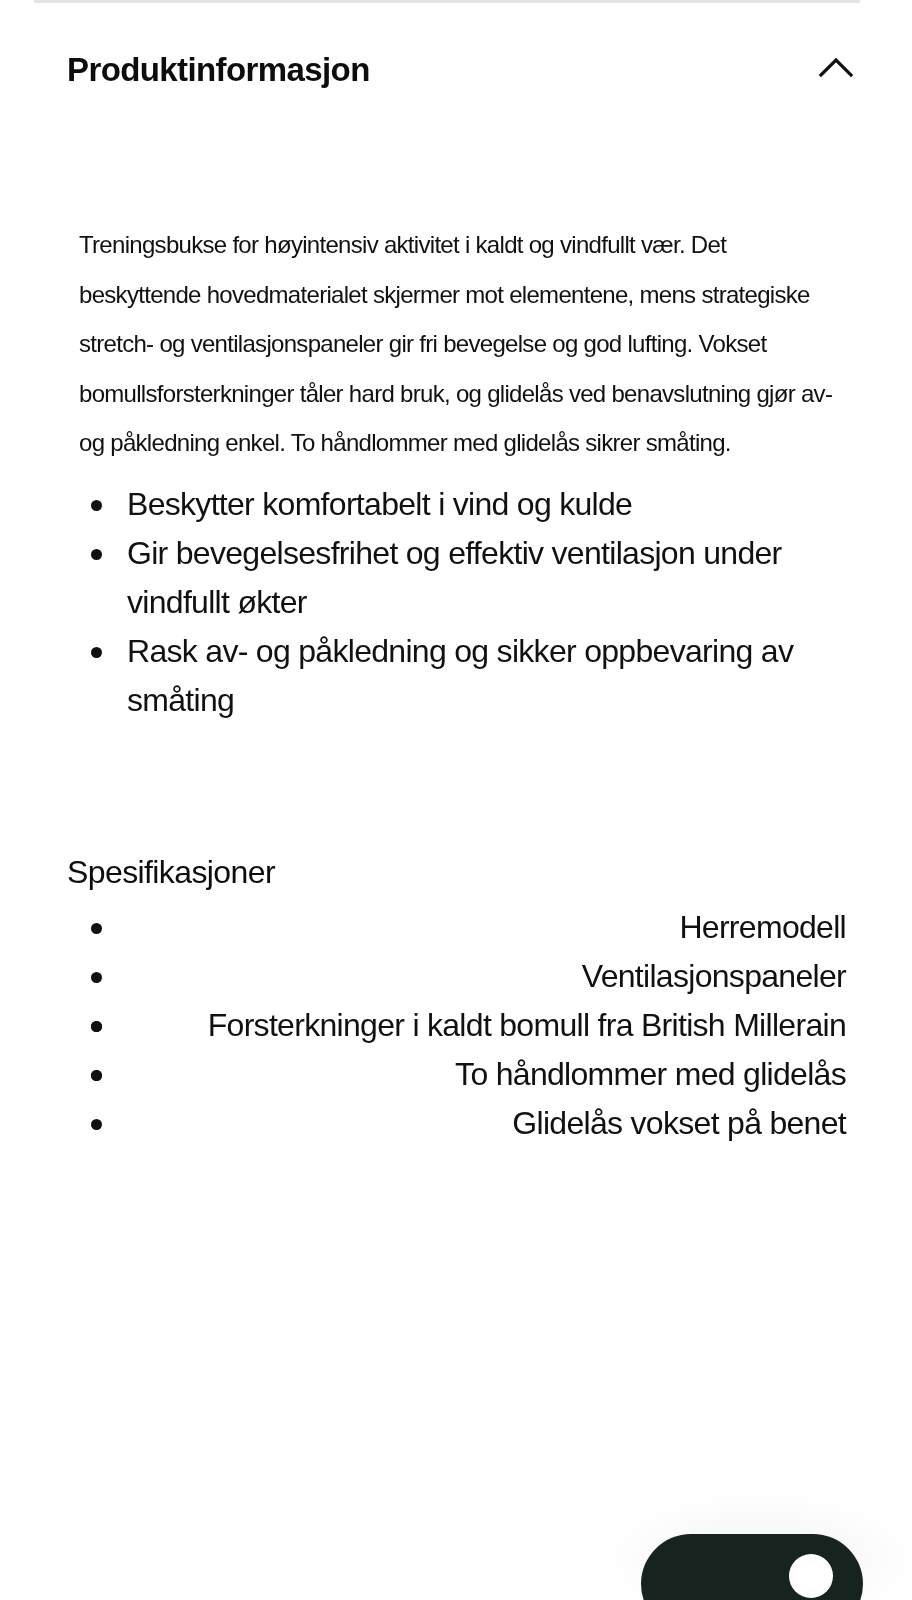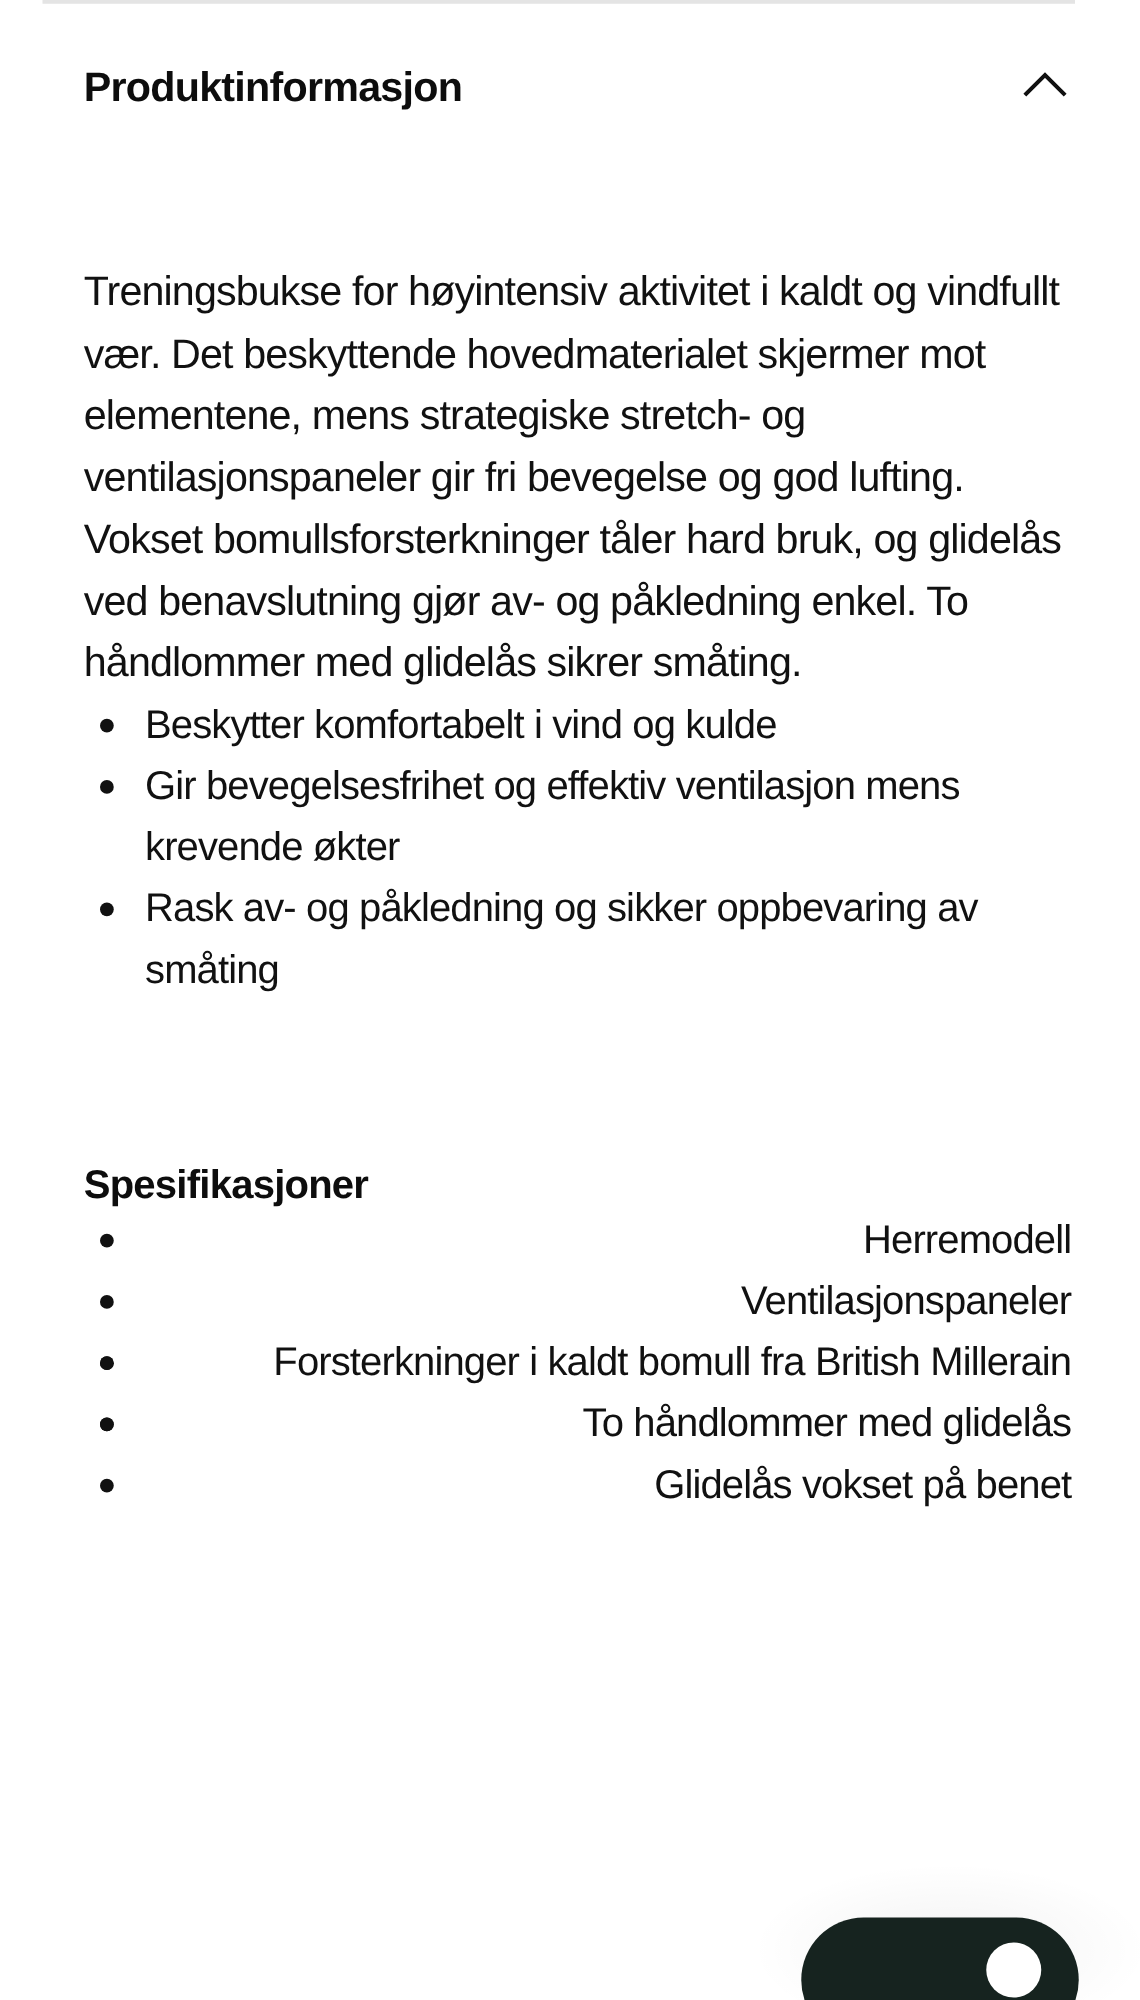--- a/index.html
+++ b/index.html
@@ -51,29 +51,29 @@
       margin-right: 4px;
       margin-top: -6px;
     }
     .content {
       position: absolute;
       left: 67px;
       width: 790px;
       top: 208px;
     }
     .description {
-      font-size: 33px;
+      font-size: 24px;
       line-height: 49.5px;
       letter-spacing: -0.7px;
-      margin: 0;
+      margin: 12px;
       color: #111111;
     }
     ul.bullets {
       list-style: none;
-      margin: 0;
+      margin: 11px;
       padding: 0;
     }
     ul.bullets li {
       position: relative;
       padding-left: 49px;
       font-size: 32px;
       line-height: 49px;
       letter-spacing: -0.7px;
       color: #111111;
     }
@@ -83,21 +83,21 @@
       top: 20px;
       width: 11px;
       height: 11px;
       border-radius: 50%;
       background: #111111;
     }
     .features { margin-top: 30px; }
     .spec-title {
       margin-top: 127px;
       font-size: 32px;
-      font-weight: bold;
+      font-weight: normal;
       letter-spacing: -0.6px;
       color: #0d0d0d;
       line-height: 40px;
     }
     .specs { margin-top: 38px; text-align: right; }
     .fab-shadow {
       position: absolute;
       left: 600px;
       top: 1490px;
       width: 320px;
@@ -138,21 +138,21 @@
         <polyline points="3,19 18,4 33,19" fill="none" stroke="#111" stroke-width="3.2" stroke-linecap="square"></polyline>
       </svg>
     </span>
   </div>
 
   <div class="content">
     <p class="description">Treningsbukse for høyintensiv aktivitet i kaldt og vindfullt vær. Det beskyttende hovedmaterialet skjermer mot elementene, mens strategiske stretch- og ventilasjonspaneler gir fri bevegelse og god lufting. Vokset bomullsforsterkninger tåler hard bruk, og glidelås ved benavslutning gjør av- og påkledning enkel. To håndlommer med glidelås sikrer småting.</p>
 
     <ul class="bullets features">
       <li><span class="dot"></span><span>Beskytter komfortabelt i vind og kulde</span></li>
-      <li><span class="dot"></span><span>Gir bevegelsesfrihet og effektiv ventilasjon mens krevende økter</span></li>
+      <li><span class="dot"></span><span>Gir bevegelsesfrihet og effektiv ventilasjon under vindfullt økter</span></li>
       <li><span class="dot"></span><span>Rask av- og påkledning og sikker oppbevaring av småting</span></li>
     </ul>
 
     <div class="spec-title">Spesifikasjoner</div>
 
     <ul class="bullets specs">
       <li><span class="dot"></span><span>Herremodell</span></li>
       <li><span class="dot"></span><span>Ventilasjonspaneler</span></li>
       <li><span class="dot"></span></li>
       <li><span class="dot"></span><span>Forsterkninger i kaldt bomull fra British Millerain</span></li>

